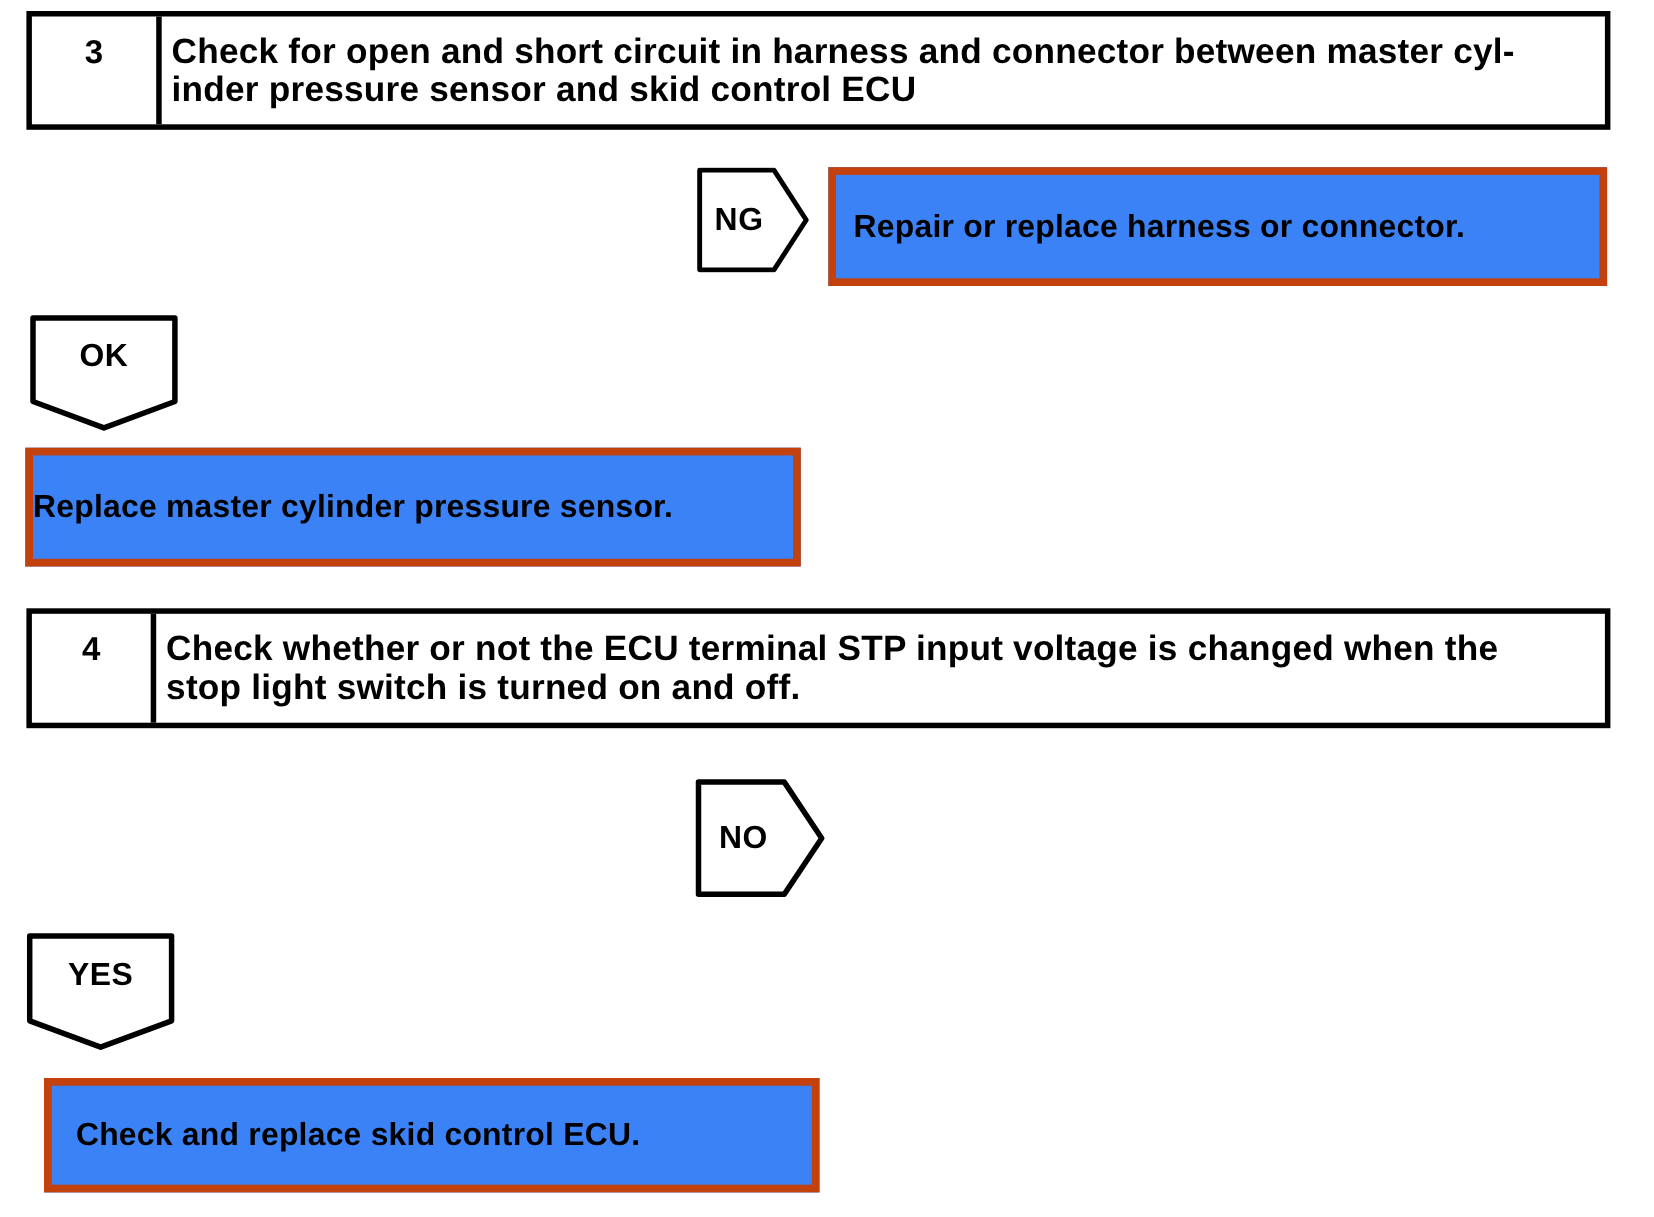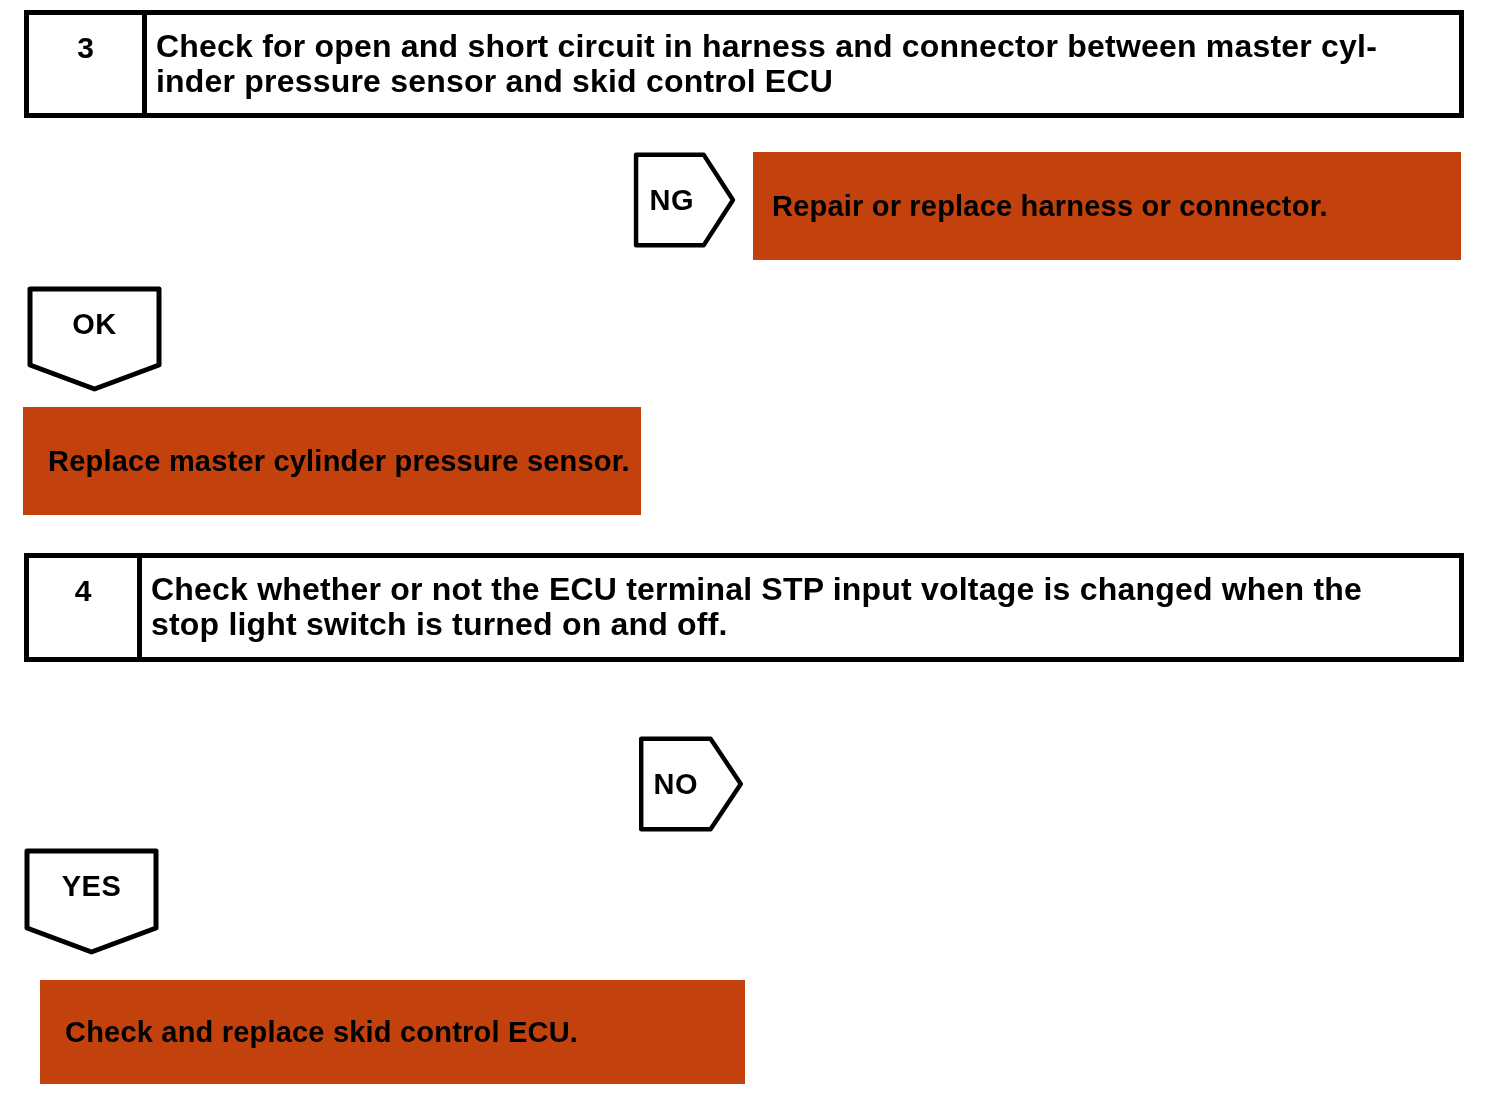--- a/index.html
+++ b/index.html
@@ -37,22 +37,22 @@
   .step-text {
     flex: 1 1 auto;
     padding: 14px 10px 0 9px;
     font-size: 32px;
     line-height: 35px;
     letter-spacing: 0.2px;
   }
   
   .result-box {
     position: absolute;
-    border: 3px solid #c2410c;
-    background: #c2410c;
+    border: 7px solid #c2410c;
+    background: #3b82f6;
     box-sizing: border-box;
     display: flex;
     font-size: 29px;
     letter-spacing: 0.2px;
   }
   .v-center { align-items: center; }
   .v-top    { align-items: flex-start; }
   .result-box > span { display: block; }
   
   .arrow {
@@ -102,33 +102,33 @@
     <span>Repair or replace harness or connector.</span>
   </div>
 
   <div class="arrow arrow-down" style="left:27px; top:286px; width:135px; height:106px;">
     <svg viewBox="0 0 135 106">
       <polygon points="3,3 132,3 132,79 67.5,103 3,79" fill="#ffffff" stroke="#000000" stroke-width="5" stroke-linejoin="round"></polygon>
     </svg>
     <span class="arrow-label">OK</span>
   </div>
 
-  <div class="result-box v-center" style="left:23px; top:407px; width:618px; height:108px; padding-left:22px;">
+  <div class="result-box v-center" style="left:23px; top:407px; width:705px; height:108px; ">
     <span>Replace master cylinder pressure sensor.</span>
   </div>
 
   <div class="step-box" style="left:24px; top:553px; width:1440px; height:109px;">
     <div class="step-num" style="width:113px;">4</div>
     <div class="step-text">
       <div>Check whether or not the ECU terminal STP input voltage is changed when the</div>
       <div>stop light switch is turned on and off.</div>
     </div>
   </div>
 
-  <div class="arrow arrow-right" style="left:622px; top:736px; width:118px; height:96px;padding-left:20px;">
+  <div class="arrow arrow-right" style="left:622px; top:708px; width:118px; height:108px;padding-left:20px;">
     <svg viewBox="0 0 118 108">
       <polygon points="3,3 81,3 115,54 81,105 3,105" fill="#ffffff" stroke="#000000" stroke-width="5" stroke-linejoin="round"></polygon>
     </svg>
     <span class="arrow-label">NO</span>
   </div>
 
 
   <div class="arrow arrow-down" style="left:24px; top:848px; width:135px; height:107px;">
     <svg viewBox="0 0 135 107">
       <polygon points="3,3 132,3 132,80 67.5,104 3,80" fill="#ffffff" stroke="#000000" stroke-width="5" stroke-linejoin="round"></polygon>

